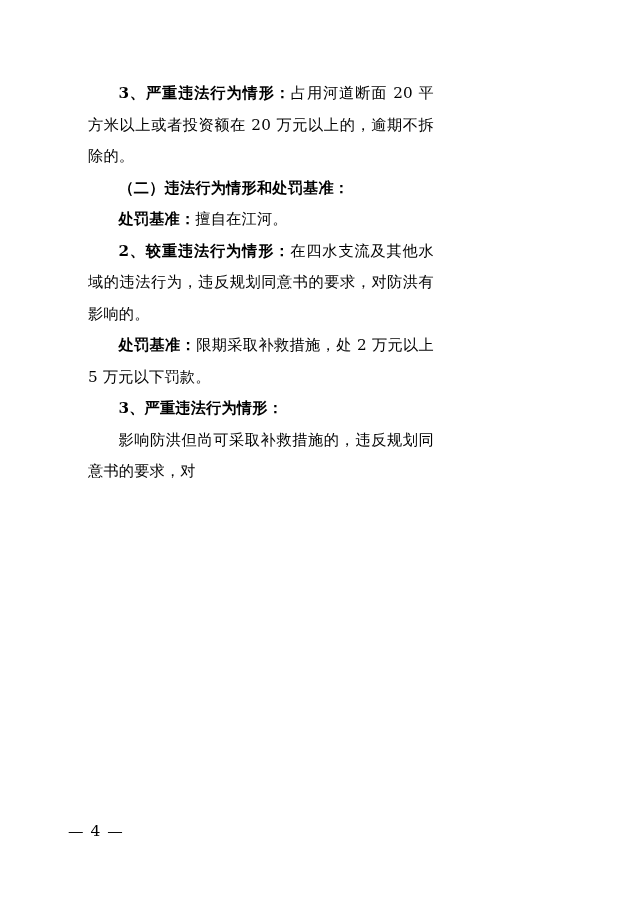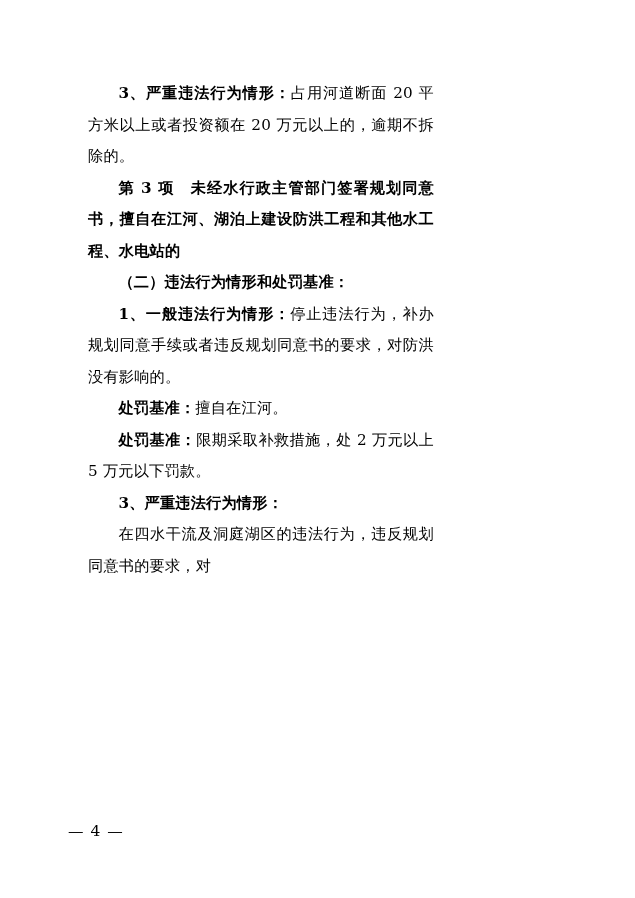--- a/index.html
+++ b/index.html
@@ -44,22 +44,21 @@
     font-size: 15.5px;
     letter-spacing: 1px;
   }
 </style>
 </head>
 <body>
 
 <div class="page">
   <div id="body-root">
       <p class="para indent"><span class="bold">3、严重违法行为情形：</span><span>占用河道断面 20 平方米以上或者投资额在 20 万元以上的，逾期不拆除的。</span></p>
-      <p class="para indent"><span class="bold">第 3 项　未经水行政主管部门签署规划同意书，擅自在江河、湖泊上建设防洪工程和其他水工程、水电站的</span></p>
       <p class="para indent"><span class="bold">（二）违法行为情形和处罚基准：</span></p>
-      <p class="para indent"><span class="bold">1、一般违法行为情形：</span><span>停止违法行为，补办规划同意手续或者违反规划同意书的要求，对防洪没有影响的。</span></p>
       <p class="para indent"><span class="bold">处罚基准：</span><span>擅自在江河。</span></p>
+      <p class="para indent"><span class="bold">2、较重违法行为情形：</span><span>在四水支流及其他水域的违法行为，违反规划同意书的要求，对防洪有影响的。</span></p>
       <p class="para indent"><span class="bold">处罚基准：</span><span>限期采取补救措施，处 2 万元以上 5 万元以下罚款。</span></p>
       <p class="para indent"><span class="bold">3、严重违法行为情形：</span></p>
-      <p class="para indent"><span>在四水干流及洞庭湖区的违法行为，违反规划同意书的要求，对</span></p>
+      <p class="para indent"><span>影响防洪但尚可采取补救措施的，违反规划同意书的要求，对</span></p>
     </div>
   <div class="pagenum-wrap">— 4 —</div>
 </div>
 
 </body></html>

